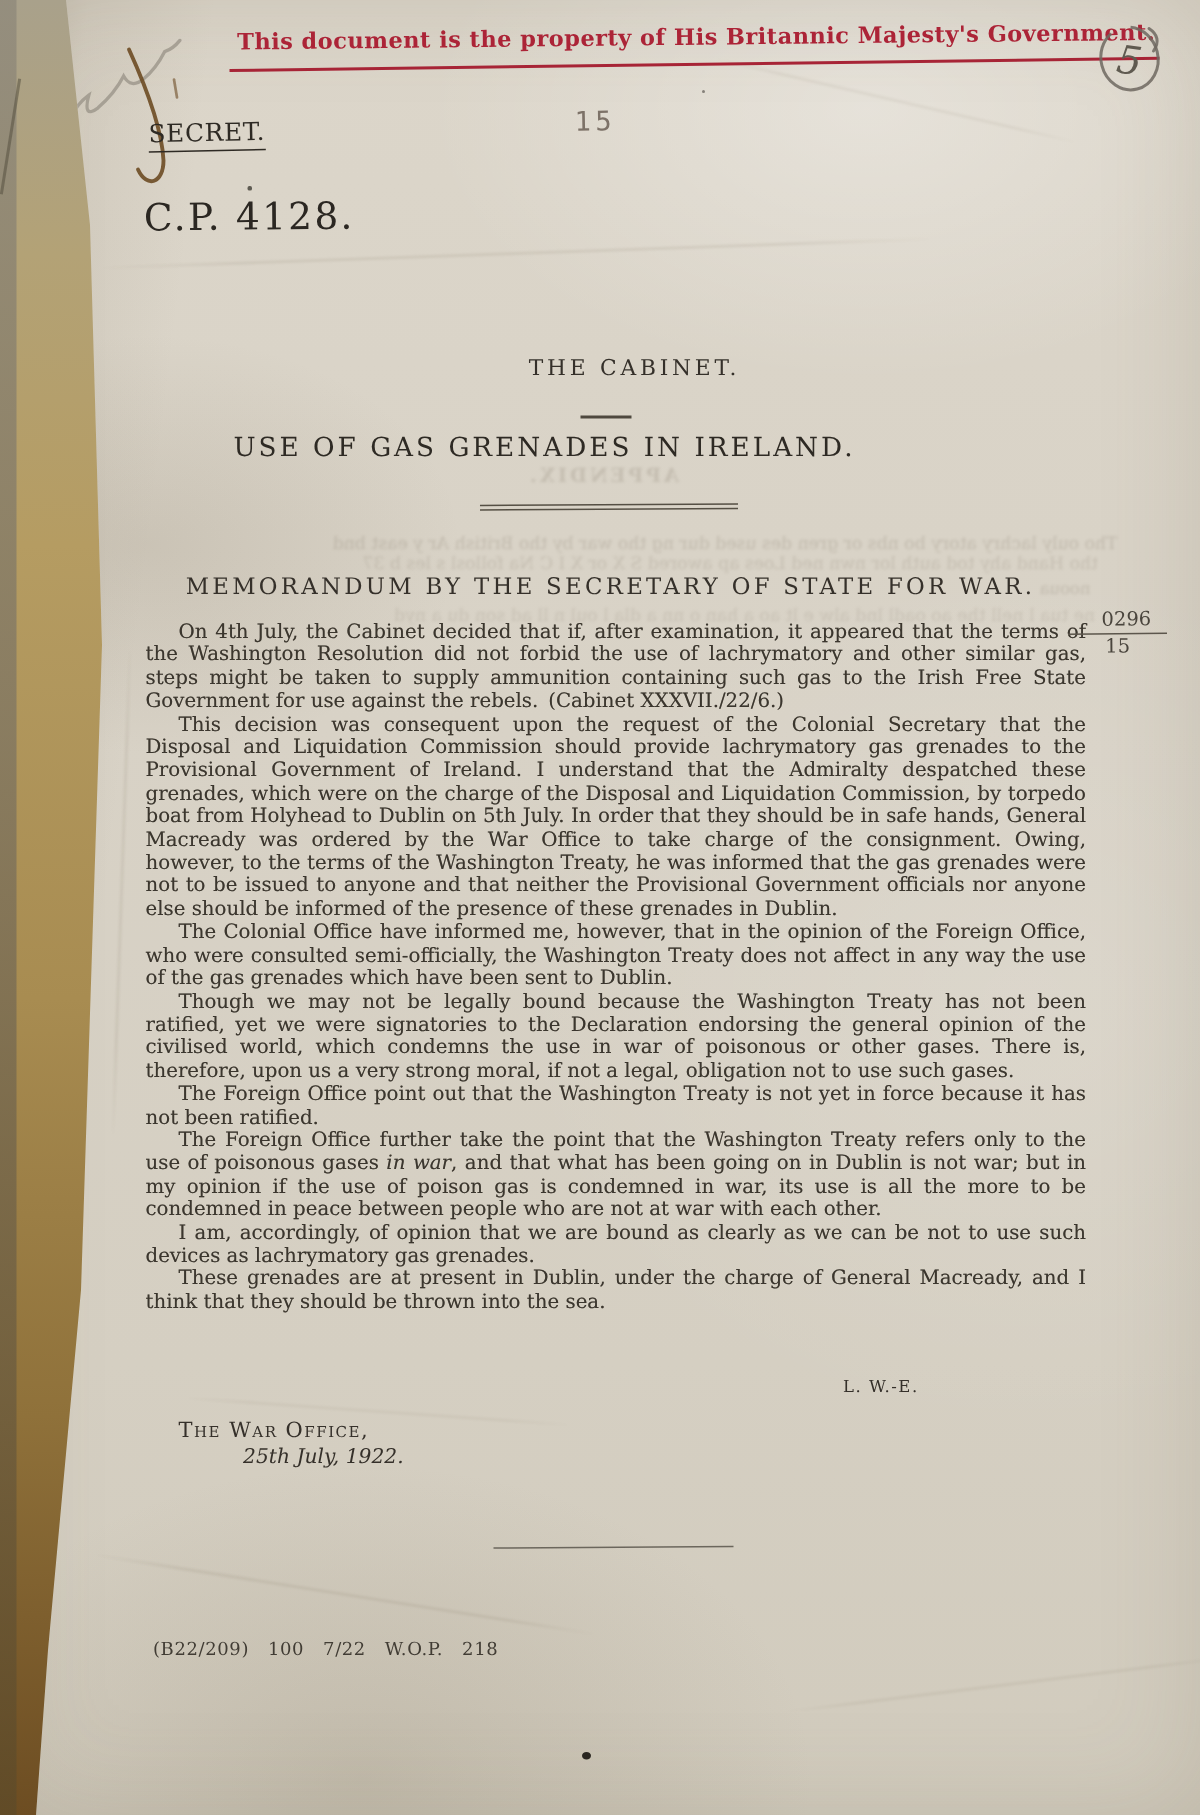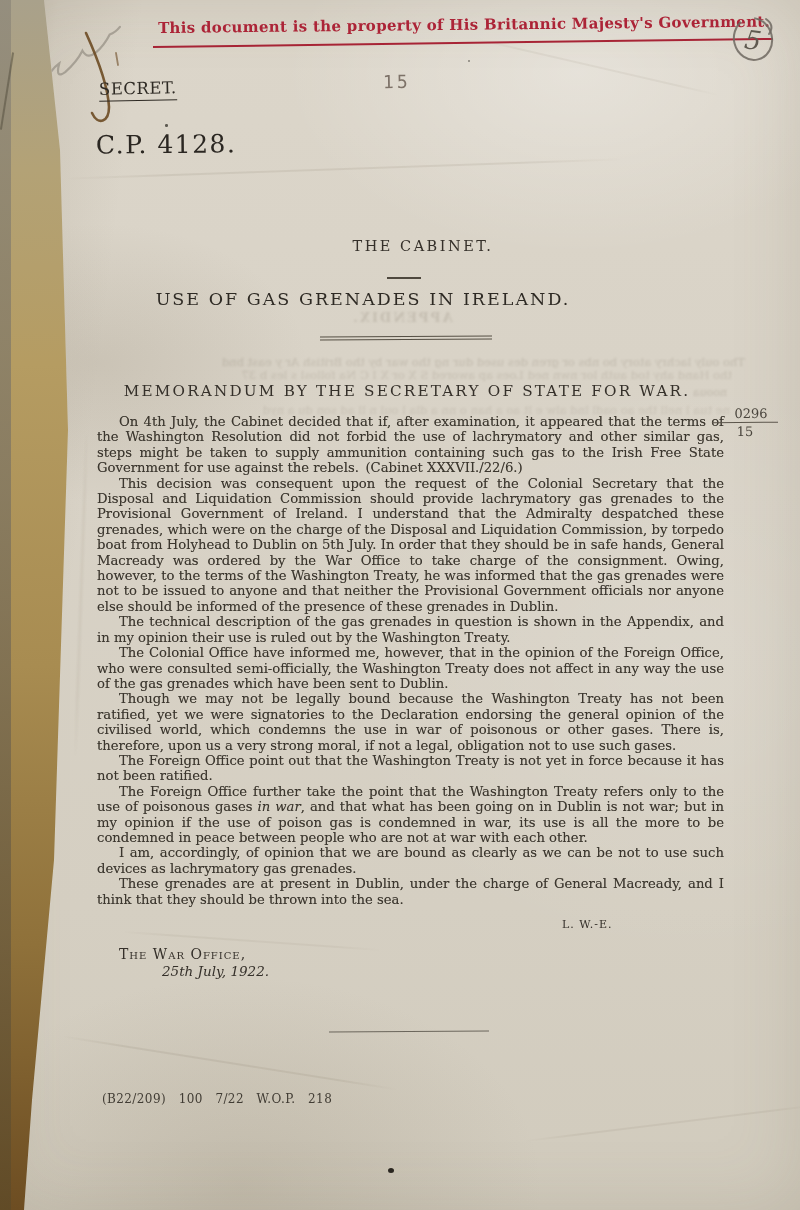--- a/index.html
+++ b/index.html
@@ -136,21 +136,20 @@
 
   <div class="abs ghost g-line1">Tho ouly lachry atory bo nbs or gren des used dur ng tho war by tho British Ar y east bnd</div>
   <div class="abs ghost g-line2">tho Hand ahy tod auth lor nwn ned Loes ap awored S X or X I C  Na follosl  s les b 37</div>
   <div class="abs memo-head">MEMORANDUM BY THE SECRETARY OF STATE FOR WAR.</div>
   <div class="abs ghost g-tail">nooua</div>
   <div class="abs ghost g-line3">ne tua l nell the ao oadl   lnd alw e lt ao a han o nn a dla l oul n ll ad son du a nyd</div>
 
   <div class="abs memo-body">
     <p>On 4th July, the Cabinet decided that if, after examination, it appeared that the terms of the Washington Resolution did not forbid the use of lachrymatory and other similar gas, steps might be taken to supply ammunition containing such gas to the Irish Free State Government for use against the rebels. (Cabinet XXXVII./22/6.)</p>
     <p>This decision was consequent upon the request of the Colonial Secretary that the Disposal and Liquidation Commission should provide lachrymatory gas grenades to the Provisional Government of Ireland. I understand that the Admiralty despatched these grenades, which were on the charge of the Disposal and Liquidation Commission, by torpedo boat from Holyhead to Dublin on 5th July. In order that they should be in safe hands, General Macready was ordered by the War Office to take charge of the consignment. Owing, however, to the terms of the Washington Treaty, he was informed that the gas grenades were not to be issued to anyone and that neither the Provisional Government officials nor anyone else should be informed of the presence of these grenades in Dublin.</p>
-    <p>The technical description of the gas grenades in question is shown in the Appendix, and in my opinion their use is ruled out by the Washington Treaty.</p>
     <p>The Colonial Office have informed me, however, that in the opinion of the Foreign Office, who were consulted semi-officially, the Washington Treaty does not affect in any way the use of the gas grenades which have been sent to Dublin.</p>
     <p>Though we may not be legally bound because the Washington Treaty has not been ratified, yet we were signatories to the Declaration endorsing the general opinion of the civilised world, which condemns the use in war of poisonous or other gases. There is, therefore, upon us a very strong moral, if not a legal, obligation not to use such gases.</p>
     <p>The Foreign Office point out that the Washington Treaty is not yet in force because it has not been ratified.</p>
     <p><span>The Foreign Office further take the point that the Washington Treaty refers only to the use of poisonous gases </span><span class="it">in war</span><span>, and that what has been going on in Dublin is not war; but in my opinion if the use of poison gas is condemned in war, its use is all the more to be condemned in peace between people who are not at war with each other.</span></p>
     <p>I am, accordingly, of opinion that we are bound as clearly as we can be not to use such devices as lachrymatory gas grenades.</p>
     <p>These grenades are at present in Dublin, under the charge of General Macready, and I think that they should be thrown into the sea.</p>
   </div>
 
   <div class="abs margin-note">
     <span class="mn-top">0296</span>

